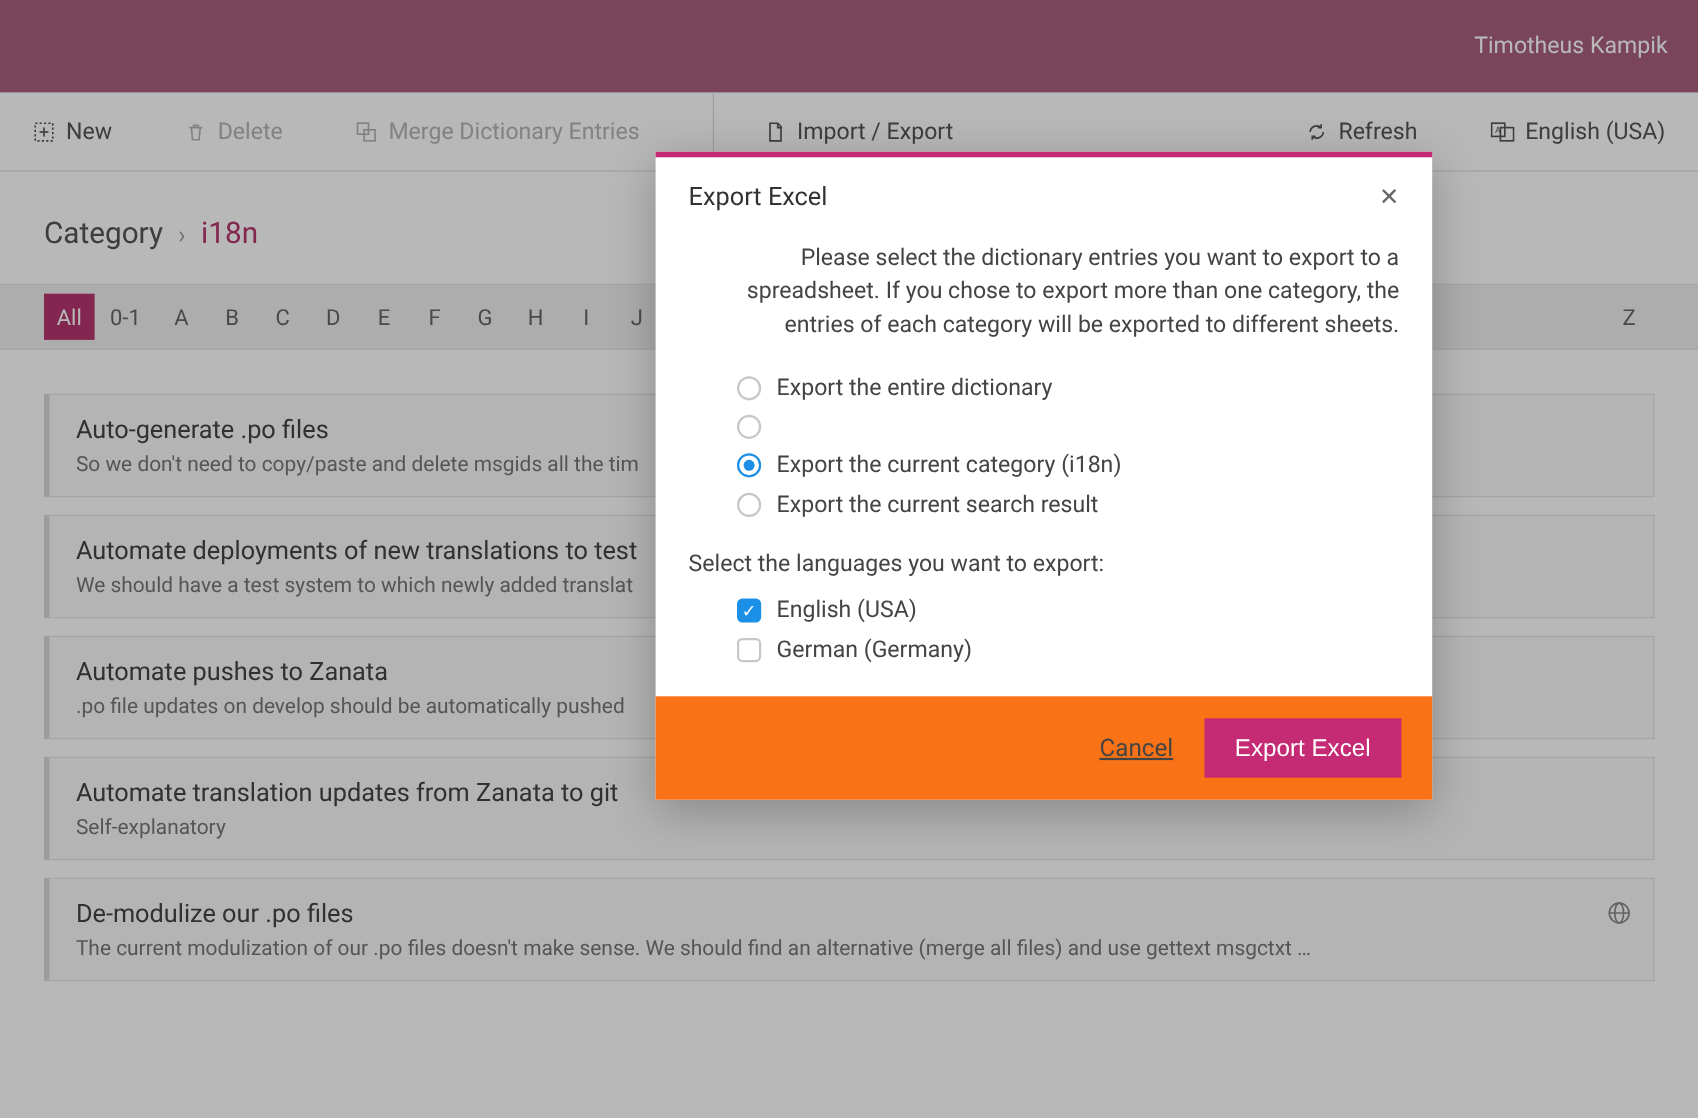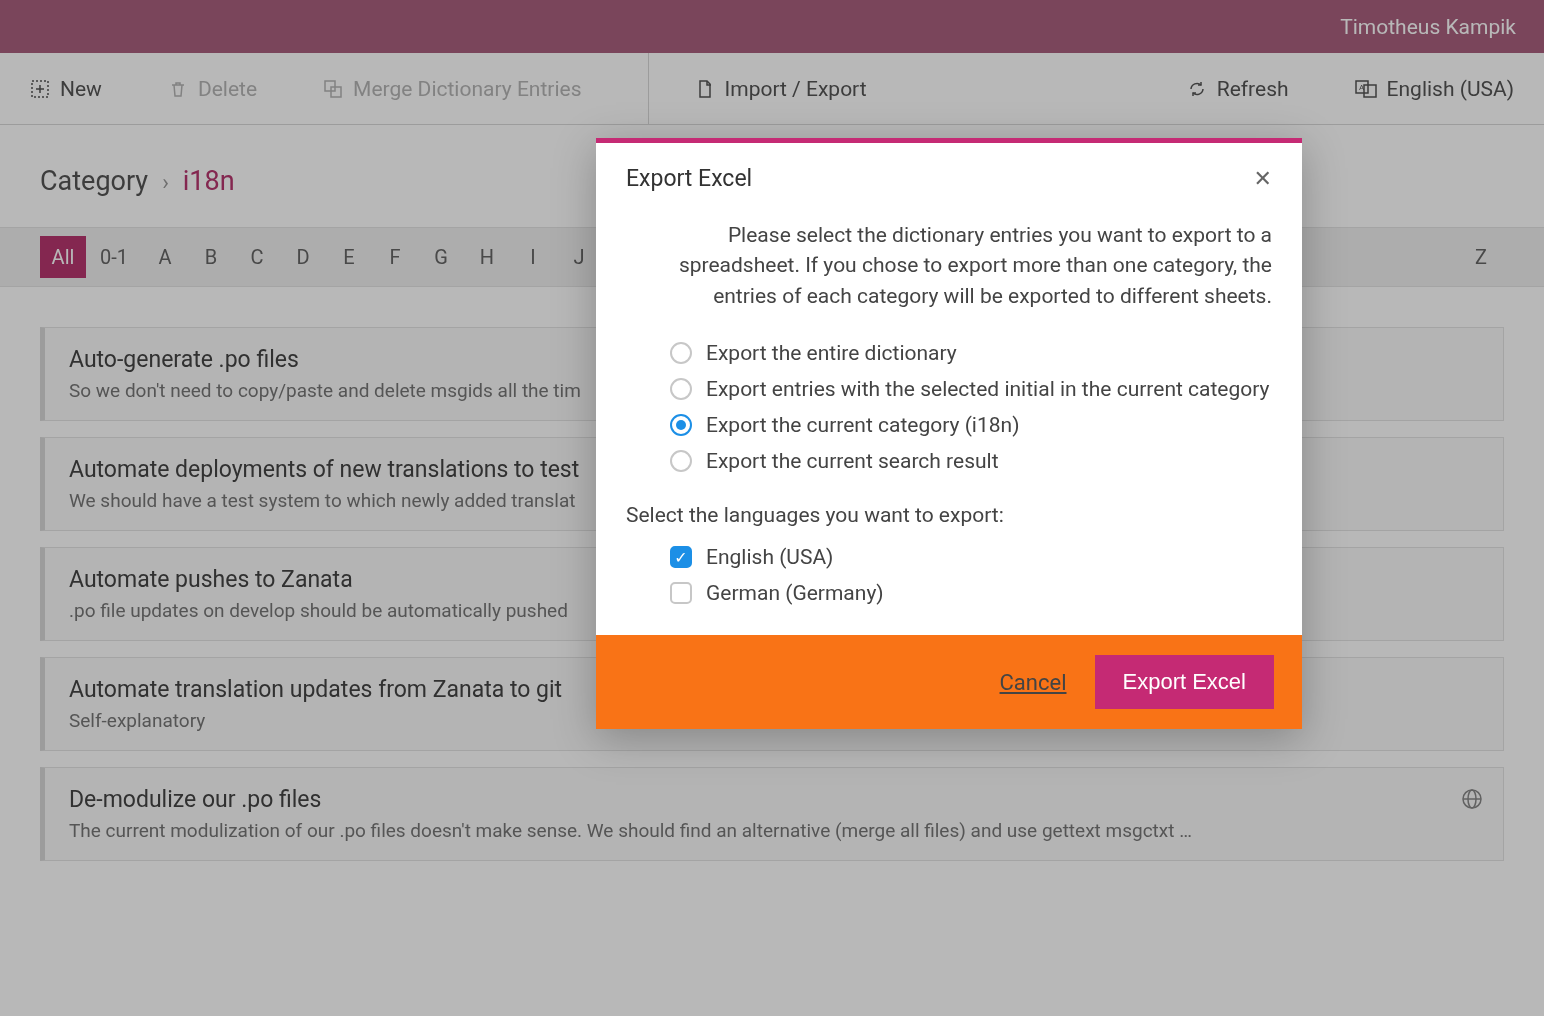--- a/index.html
+++ b/index.html
@@ -7,21 +7,21 @@
     font-family: -apple-system, BlinkMacSystemFont, "Segoe UI", Roboto, "Helvetica Neue", Arial, sans-serif;
     background: #fff;
     width: 1544px;
     height: 1016px;
     overflow: hidden;
     position: relative;
     color: #333;
   }
   .topbar {
     background: #a9607f;
-    height: 53px;
+    height: 84px;
     display: flex;
     align-items: center;
     justify-content: flex-end;
     padding: 0 28px;
     color: #fff;
     font-size: 21px;
   }
   .toolbar {
     height: 72px;
     border-bottom: 1px solid #d9d9d9;
@@ -296,21 +296,20 @@
   <div class="mbody">
     <div class="intro">Please select the dictionary entries you want to export to a spreadsheet. If you chose to export more than one category, the entries of each category will be exported to different sheets.</div>
 
     <div class="radio-group">
       <div class="radio">
         <span class="r"></span>
         <span>Export the entire dictionary</span>
       </div>
       <div class="radio">
         <span class="r"></span>
-        <span>Export entries with the selected initial in the current category</span>
       </div>
       <div class="radio selected">
         <span class="r"></span>
         <span>Export the current category (i18n)</span>
       </div>
       <div class="radio">
         <span class="r"></span>
         <span>Export the current search result</span>
       </div>
     </div>

